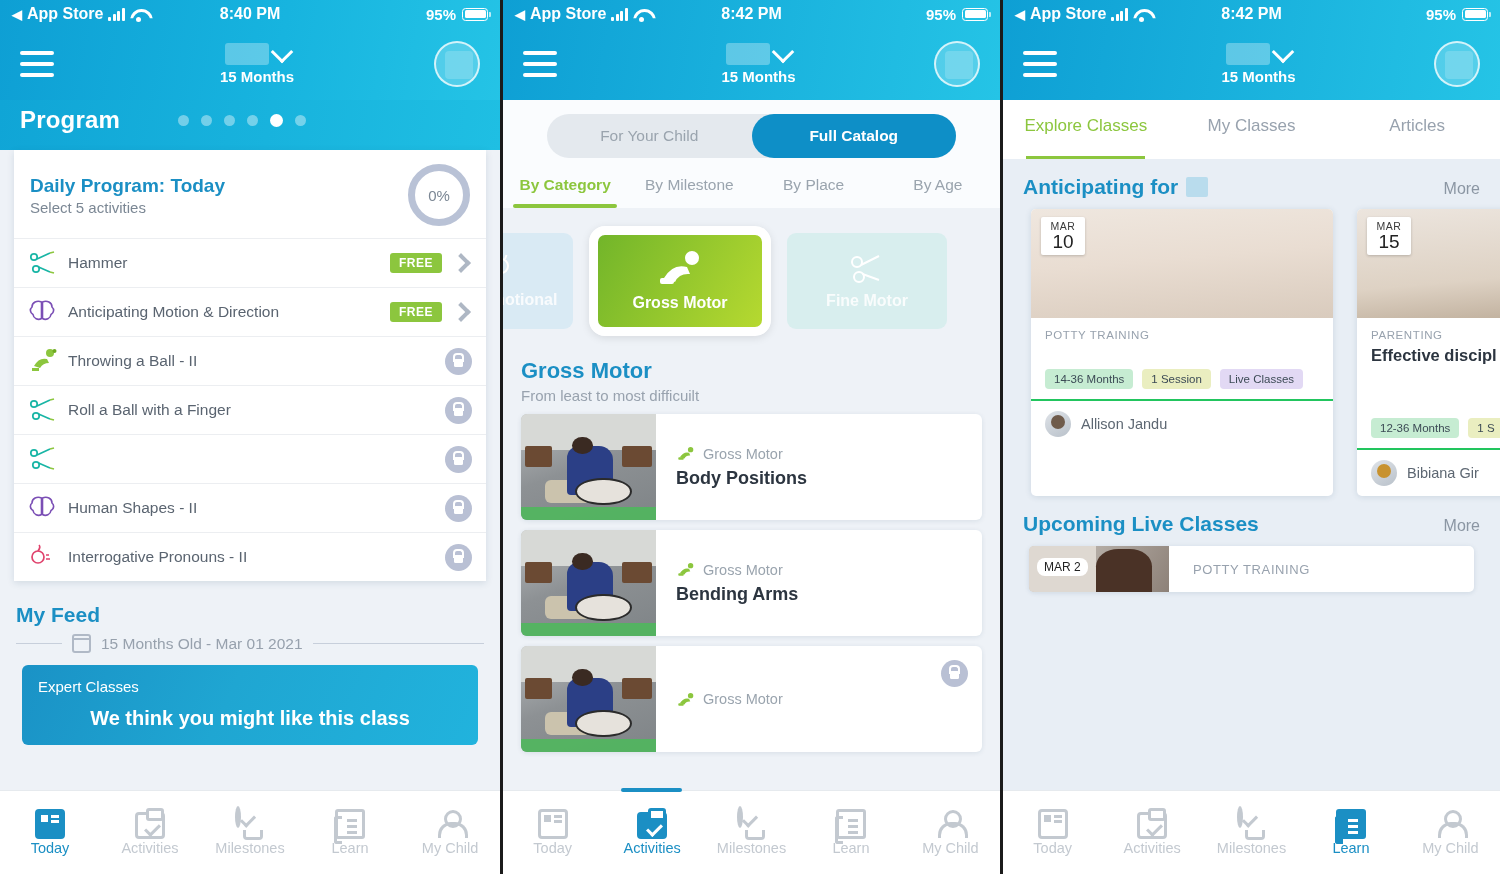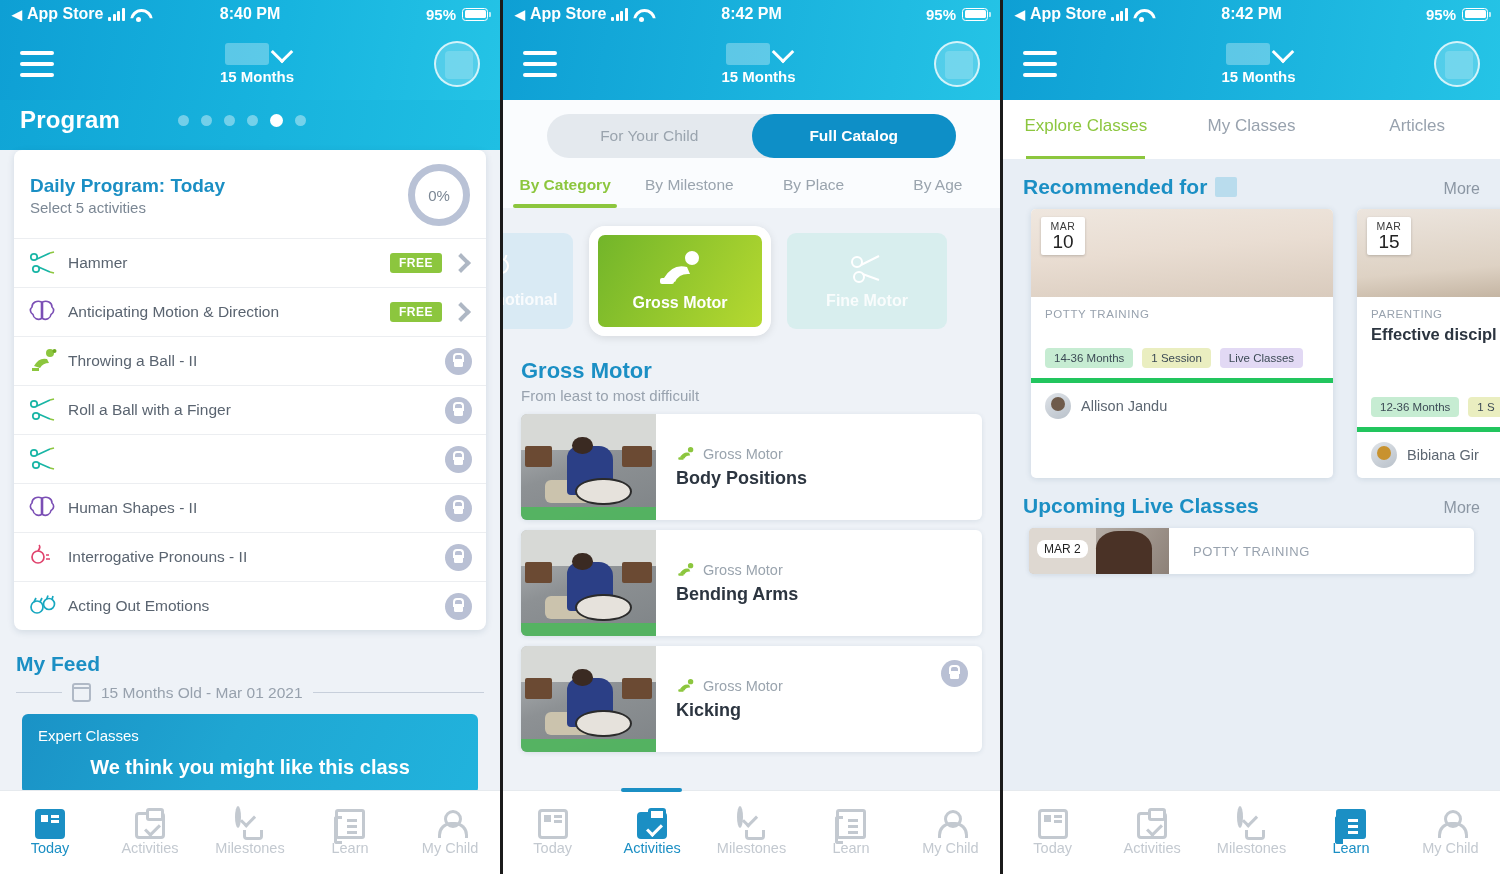--- a/index.html
+++ b/index.html
@@ -53,21 +53,21 @@
   
   .p1 { background:#eef2f7; }
   .p1-top { background:linear-gradient(100deg,#0e9fd4 0%,#17b4df 55%,#25c4e6 100%); }
   .p1-titlebar { display:flex; align-items:center; padding:6px 20px 16px; background:linear-gradient(100deg,#10a5d6,#1fbfe3); }
   .p1-title { color:#fff; font-size:24px; font-weight:bold; letter-spacing:.2px;}
   .dots { display:flex; gap:12px; margin-left:58px; align-items:center; }
   .dots i { width:11px;height:11px;border-radius:50%;background:rgba(255,255,255,.40); display:block;}
   .dots i.on { background:#fff; width:13px;height:13px; }
 
   .card {
-    margin:0 14px; background:#fff; border-radius:8px;
+    margin:0 14px; background:#fff; border-radius:0;
     box-shadow:0 2px 7px rgba(20,60,90,.13); overflow:hidden;
   }
   .dp-head { display:flex; align-items:center; padding:14px 16px 12px; }
   .dp-title { font-size:19px; font-weight:bold; color:#1b8fc4; }
   .dp-sub { font-size:15px; color:#7b8794; margin-top:2px; }
   .ring { margin-left:auto; width:62px;height:62px;border-radius:50%;
           border:7px solid #b9c2d6; display:flex;align-items:center;justify-content:center;
           font-size:15px;color:#7b8794; }
   .act-row { display:flex; align-items:center; padding:0 14px; height:49px;
              border-top:1px solid #eceef1; }
@@ -146,36 +146,36 @@
   .p3-tab { flex:1; text-align:center; font-size:17px; color:#98a2ae; padding:16px 0 23px; position:relative;}
   .p3-tab.active { color:#8cc63e; }
   .p3-tab.active::after{content:"";position:absolute;left:14%;right:14%;bottom:0;height:3px;background:#8cc63e;}
   .p3-sec { display:flex; align-items:baseline; padding:16px 20px 10px; }
   .p3-sec h3 { font-size:21px; font-weight:bold; color:#1b8fc4; display:flex; align-items:center; gap:8px;}
   .redact-lg { background:#b9dced; border-radius:2px; height:20px; width:22px; display:inline-block; }
   .more { margin-left:auto; font-size:16px; color:#8b96a3; }
   .cls-strip { display:flex; gap:24px; padding:0 28px; }
   .cls-card { width:302px; flex:0 0 auto; background:#fff; border-radius:5px; overflow:hidden;
               box-shadow:0 1px 6px rgba(20,60,90,.13); }
-  .cls-img { height:88px; position:relative; }
+  .cls-img { height:109px; position:relative; }
   .img-potty { background:linear-gradient(175deg,#efe7df 0%,#e9ddd2 46%,#d9cbbd 100%); }
   .img-parent { background:linear-gradient(175deg,#ece5de 0%,#ded2c4 60%,#b9a894 100%); }
   .datechip { position:absolute; left:10px; top:8px; background:#fff; width:44px; border-radius:2px;
               text-align:center; padding:3px 0 4px; box-shadow:0 1px 3px rgba(0,0,0,.2);}
   .datechip .m { font-size:10.5px; color:#3a3a3a; letter-spacing:.5px; }
   .datechip .d { font-size:19px; color:#222; line-height:1; }
   .cls-body { padding:11px 14px 10px; }
   .cls-kicker { font-size:11.5px; color:#98a2ae; letter-spacing:.6px; }
   .cls-title { font-size:16.5px; font-weight:bold; color:#2c3540; line-height:1.27; margin-top:4px; min-height:45px;}
   .chips { display:flex; gap:9px; margin-top:28px; }
   .chip { font-size:11.5px; padding:4px 9px; border-radius:4px; white-space:nowrap; color:#3c4a55;}
   .chip.c1 { background:#c6ecd2; }
   .chip.c2 { background:#eaeec0; }
   .chip.c3 { background:#e2d9f4; }
-  .cls-foot { display:flex; align-items:center; gap:10px; border-top:5px solid #22c55e;
+  .cls-foot { display:flex; align-items:center; gap:10px; border-top:2px solid #22c55e;
               padding:10px 14px; }
   .mini-av { width:26px;height:26px;border-radius:50%; flex:0 0 26px;
              background:linear-gradient(150deg,#dfe3e8,#b9c1ca); position:relative; overflow:hidden;}
   .mini-av::after{content:"";position:absolute;left:6px;top:4px;width:14px;height:14px;background:#6f5b4b;border-radius:50%;}
   .mini-av.b::after{background:#c8922f;}
   .cls-author { font-size:14.5px; color:#5d6772; }
   .live-row { margin:0 26px; background:#fff; border-radius:5px; height:46px; display:flex;
               align-items:center; overflow:hidden; box-shadow:0 1px 5px rgba(20,60,90,.12); }
   .live-thumb { width:140px; flex:0 0 140px; height:46px; position:relative;
                 background:linear-gradient(120deg,#cfcac4,#8d8178); }
@@ -391,33 +391,20 @@
                 <circle cx="10" cy="13" r="6"></circle>
                 <path d="M10 7 q3 -4 1 -6"></path>
                 <path d="M18 11 h3 M18 15 h4"></path>
               </g>
             </svg>
         </span>
         <span class="act-label">Interrogative Pronouns - II</span>
         <span class="lock"></span>
       </div>
 
-      <div class="act-row">
-        <span class="act-icon">
-          <svg class="gi" width="30" height="24" viewBox="0 0 30 24">
-              <g fill="none" stroke="#18a8c0" stroke-width="1.7">
-                <circle cx="9" cy="14" r="6"></circle>
-                <circle cx="21" cy="11" r="5.5"></circle>
-                <path d="M6 9 l2 -4 M12 9 l2 -4 M18.5 6.5 l1.5 -4 M24 6.5 l1 -3.5"></path>
-              </g>
-            </svg>
-        </span>
-        <span class="act-label">Acting Out Emotions</span>
-        <span class="lock"></span>
-      </div>
     </div>
 
     <div class="feed-wrap">
       <div class="feed-title">My Feed</div>
       <div class="feed-datewrap">
         <span class="feed-line"></span>
         <span class="cal"></span>
         <span class="feed-date">15 Months Old  - Mar 01 2021</span>
         <span class="feed-line grow"></span>
       </div>
@@ -621,21 +608,20 @@
             <svg class="gi" width="20" height="15" viewBox="0 0 26 18">
                 <g fill="#8cc63e">
                   <circle cx="19" cy="4" r="3.5"></circle>
                   <path d="M5 14 q5 -8 12 -6 l1.5 3.5 q-5.5 -.5 -7.5 4 Z"></path>
                   <rect x="3" y="14" width="7" height="3" rx="1"></rect>
                 </g>
               </svg>
           </span>
           <span>Gross Motor</span>
         </div>
-        <div class="a-name">Kicking</div>
       </div>
       <span class="lock a-lock"></span>
     </div>
 
     <div class="tabbar ind" style="--x: 117.81px;">
       <div class="tab">
         <span class="ti ic-today"></span>
         <span>Today</span>
       </div>
       <div class="tab active">
@@ -697,21 +683,21 @@
     </div>
 
     <div class="p3-tabs">
       <div class="p3-tab active">Explore Classes</div>
       <div class="p3-tab">My Classes</div>
       <div class="p3-tab">Articles</div>
     </div>
 
     <div class="p3-sec">
       <h3>
-        <span>Recommended for</span>
+        <span>Anticipating for</span>
         <span class="redact-lg"></span>
       </h3>
       <span class="more">More</span>
     </div>
 
     <div class="cls-strip">
       <div class="cls-card">
         <div class="cls-img img-potty">
           <div class="datechip">
             <div class="m">MAR</div>

